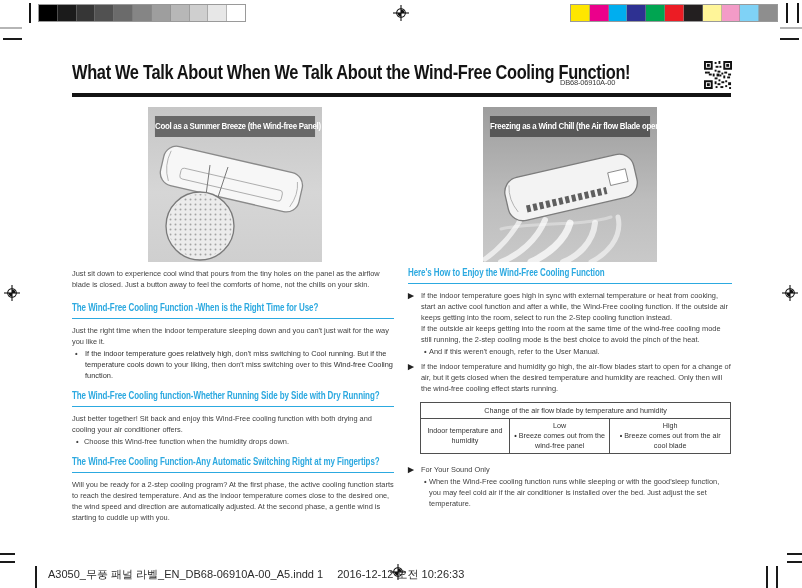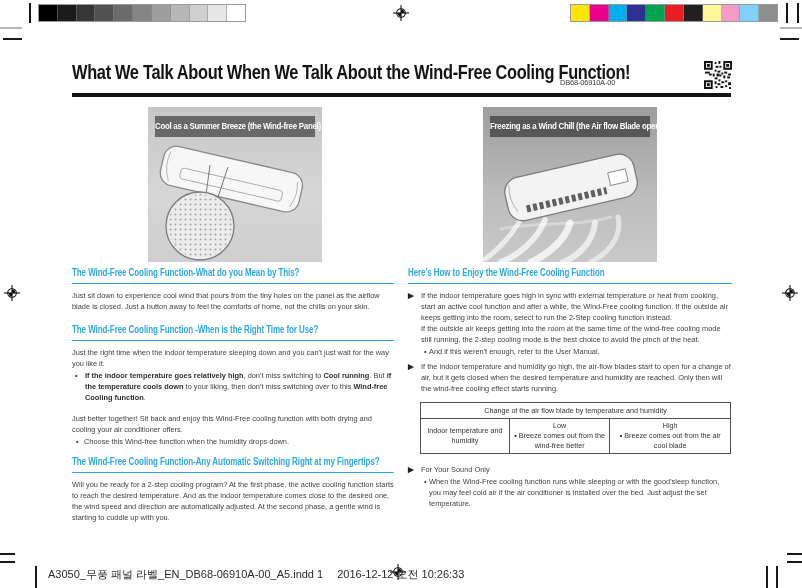--- a/index.html
+++ b/index.html
@@ -40,21 +40,21 @@
   
   .col{position:absolute;top:268px;font-size:7.4px;line-height:11px;color:#3f3f3f;}
   .col.l{left:72px;width:322px;}
   .col.r{left:408px;width:324px;}
   .sec-h{padding-bottom:4px;border-bottom:1.5px solid #2ca9e0;margin-bottom:6px;}
   .sec-h span{display:inline-block;font-size:10px;line-height:10px;font-weight:bold;
               color:#2ca9e0;white-space:nowrap;letter-spacing:-0.1px;
               transform:scaleX(.8);transform-origin:0 50%;}
   .p{margin:0 0 13px;}
   .p.tight{margin-bottom:1px;}
-  .b{font-weight:bold;color:#2f2f2f;}
+  .b{font-weight:normal;color:#2f2f2f;}
   .li{display:flex;margin:0 0 10px;}
   .li .mk{width:13px;flex:0 0 13px;padding-left:3px;box-sizing:border-box;font-weight:bold;}
   .li .mk.arrow{font-size:7.5px;padding-left:0;color:#222;}
   .li .tx{flex:1;}
   .subli{display:flex;margin-top:1px;}
   .subli .mk{width:8px;flex:0 0 8px;font-weight:bold;}
   .subli .tx{flex:1;}
   .gap4{margin-bottom:4px;}
   .gap8{margin-bottom:8px;}
 
@@ -242,34 +242,34 @@
         <rect x="22" y="58" width="132" height="44" rx="15" fill="#f3f3f3" stroke="#7c7c7c" stroke-width="1.3"></rect>
         <line x1="40" y1="91" x2="122" y2="91" stroke="#5f5f5f" stroke-width="7" stroke-dasharray="4 2.6"></line>
         <rect x="127" y="74" width="18" height="13" fill="#ffffff" stroke="#7a7a7a" stroke-width="0.8"></rect>
         <path d="M28,64 q-4,14 3,28" fill="none" stroke="#a8a8a8" stroke-width="0.8"></path>
       </g>
     </svg>
     <div class="figcap">Freezing as a Wind Chill (the Air flow Blade open)</div>
   </div>
 
   <div class="col l">
-    <div class="sec-h">
-      <span>The Wind-Free Cooling Function-What do you Mean by This?</span>
-    </div>
     <p class="p">Just sit down to experience cool wind that pours from the tiny holes on the panel as the airflow blade is closed. Just a button away to feel the comforts of home, not the chills on your skin.</p>
 
     <div class="sec-h">
       <span>The Wind-Free Cooling Function -When is the Right Time for Use?</span>
     </div>
     <p class="p tight">Just the right time when the indoor temperature sleeping down and you can't just wait for the way you like it.</p>
     <div class="li">
       <span class="mk">•</span>
       <span class="tx"><span class="b">If the indoor temperature goes relatively high</span><span>, don't miss switching to </span><span class="b">Cool running</span><span>. But </span><span class="b">if the temperature cools down</span><span> to your liking, then don't miss switching over to this </span><span class="b">Wind-free Cooling function</span><span>.</span></span>
     </div>
 
+    <div class="sec-h">
+      <span>The Wind-Free Cooling function-Whether Running Side by Side with Dry Running?</span>
+    </div>
     <p class="p tight">Just better together! Sit back and enjoy this Wind-Free cooling function with both drying and cooling your air conditioner offers.</p>
     <div class="subli" style="margin-left:4px;margin-bottom:10px;">
       <span class="mk">•</span>
       <span class="tx">Choose this Wind-free function when the humidity drops down.</span>
     </div>
 
     <div class="sec-h">
       <span>The Wind-Free Cooling Function-Any Automatic Switching Right at my Fingertips?</span>
     </div>
     <p class="p">Will you be ready for a 2-step cooling program? At the first phase, the active cooling function starts to reach the desired temperature. And as the indoor temperature comes close to the desired one, the wind speed and direction are automatically adjusted. At the second phase, a gentle wind is starting to cuddle up with you.</p>
@@ -299,21 +299,21 @@
 
     <table class="af">
       <tbody>
           <tr>
         <td class="thead" colspan="3">Change of the air flow blade by temperature and humidity</td>
       </tr>
       <tr>
         <td class="c1">Indoor temperature and humidity</td>
         <td class="c2">
           <div>Low</div>
-          <div><span class="b" style="font-weight:bold;">•</span> <span>Breeze comes out from the wind-free better</span></div>
+          <div><span class="b" style="font-weight:bold;">•</span> <span>Breeze comes out from the wind-free panel</span></div>
         </td>
         <td class="c3">
           <div>High</div>
           <div><span class="b" style="font-weight:bold;">•</span> <span>Breeze comes out from the air cool blade</span></div>
         </td>
       </tr>
     </tbody>
       </table>
 
     <div class="li" style="margin-bottom:0;">

